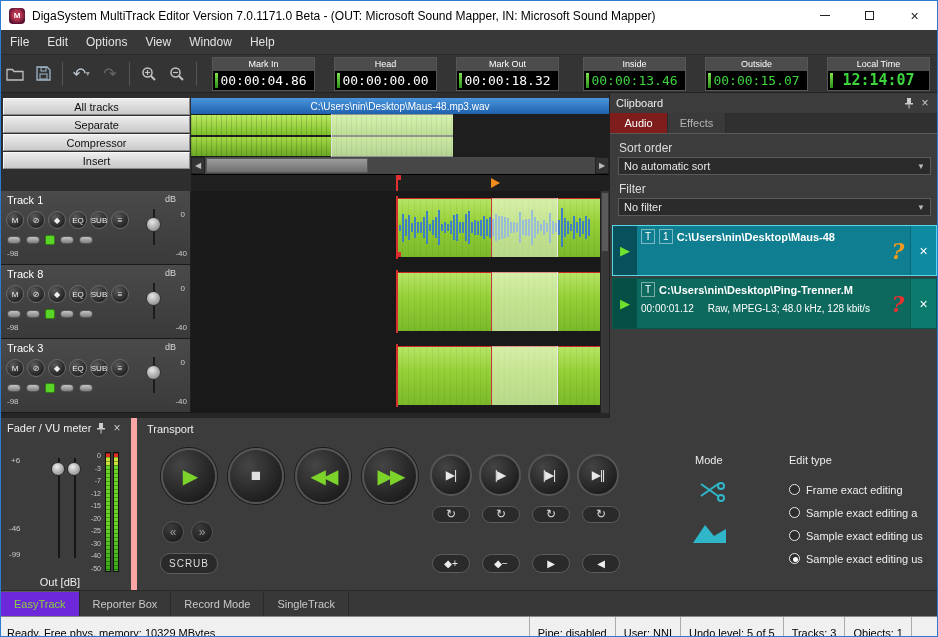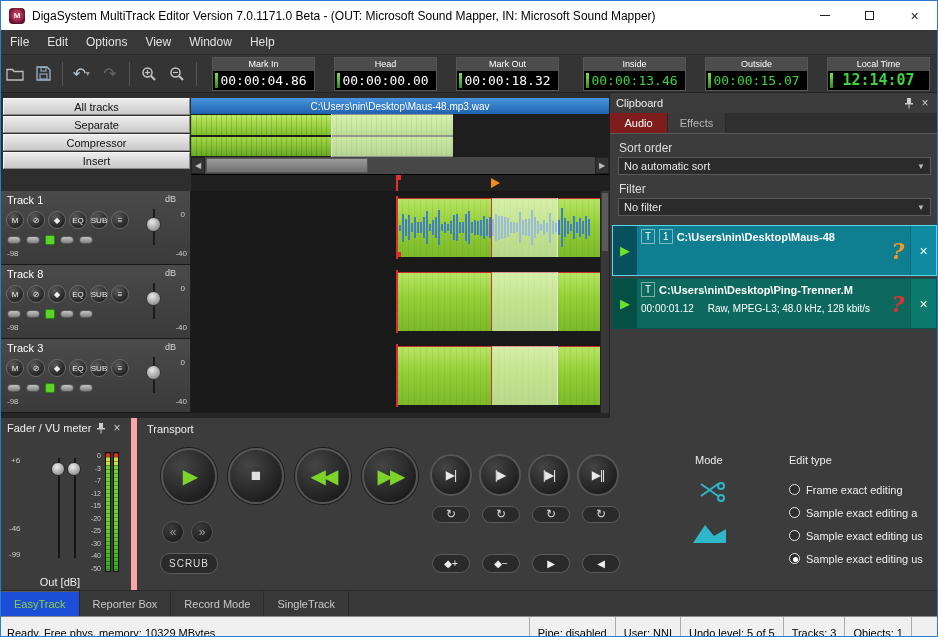--- a/index.html
+++ b/index.html
@@ -148,21 +148,21 @@
   .mfade{left:554px;top:102px;width:38px;height:26px;}
   .editlbl{position:absolute;left:652px;top:36px;font-size:11px;color:#eee;}
   .eopts{position:absolute;left:652px;top:60px;text-align:right;}
   .ropt{height:23px;display:flex;align-items:center;gap:6px;white-space:nowrap;}
   .radio{width:11px;height:11px;border-radius:50%;border:1px solid #e8e8e8;background:#2d2d2d;position:relative;flex:0 0 11px;}
   .radio.on::after{content:"";position:absolute;left:3px;top:3px;width:5px;height:5px;border-radius:50%;background:#fff;}
   .rlabel{font-size:11px;color:#eee;}
   
   .tabbar{position:absolute;left:0;top:589px;width:936px;height:26px;background:#383838;border-top:1px solid #2a2a2a;display:flex;}
   .btab{padding:0 13px;font-size:11px;color:#c8c8c8;display:flex;align-items:center;border-right:1px solid #2a2a2a;background:#383838;}
-  .btab.active{background:#1d4ed8;color:#8cd23c;box-shadow:inset 0 1px 0 #5a5a5a;text-align:right;}
+  .btab.active{background:#6d28d9;color:#8cd23c;box-shadow:inset 0 1px 0 #5a5a5a;text-align:right;}
   
   .statusbar{position:absolute;left:0;top:615px;width:936px;height:32px;background:#f0f0f0;color:#000;font-size:11px;display:flex;align-items:center;border-top:1px solid #888;}
   .sleft{padding-left:6px;flex:1;white-space:nowrap;}
   .sseg{border-left:1px solid #aaa;padding:0 8px;height:100%;display:flex;align-items:center;white-space:nowrap;}
   .sseg.end{width:26px;}
 </style>
 </head>
 <body>
 
 <div class="window" data-name="app-window">

